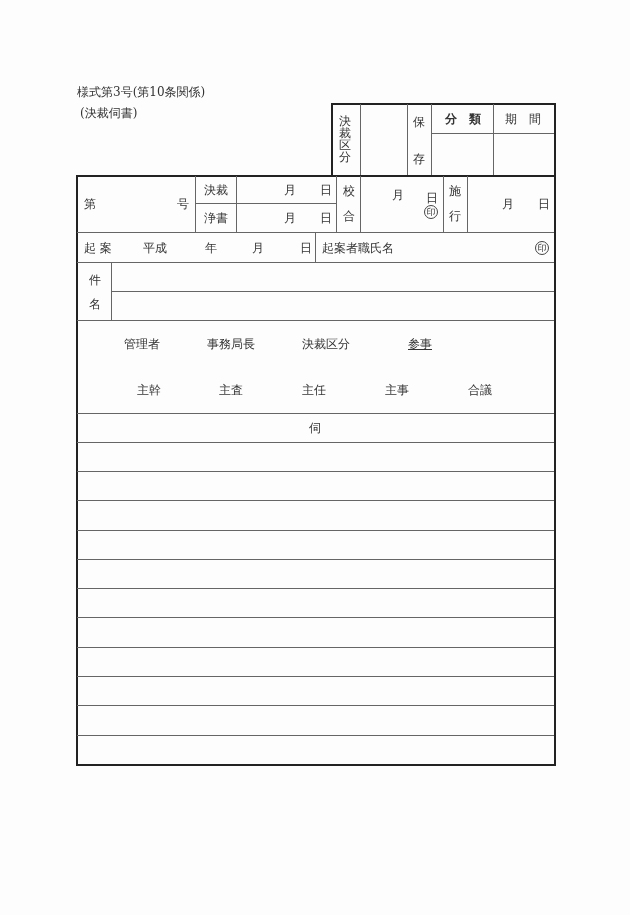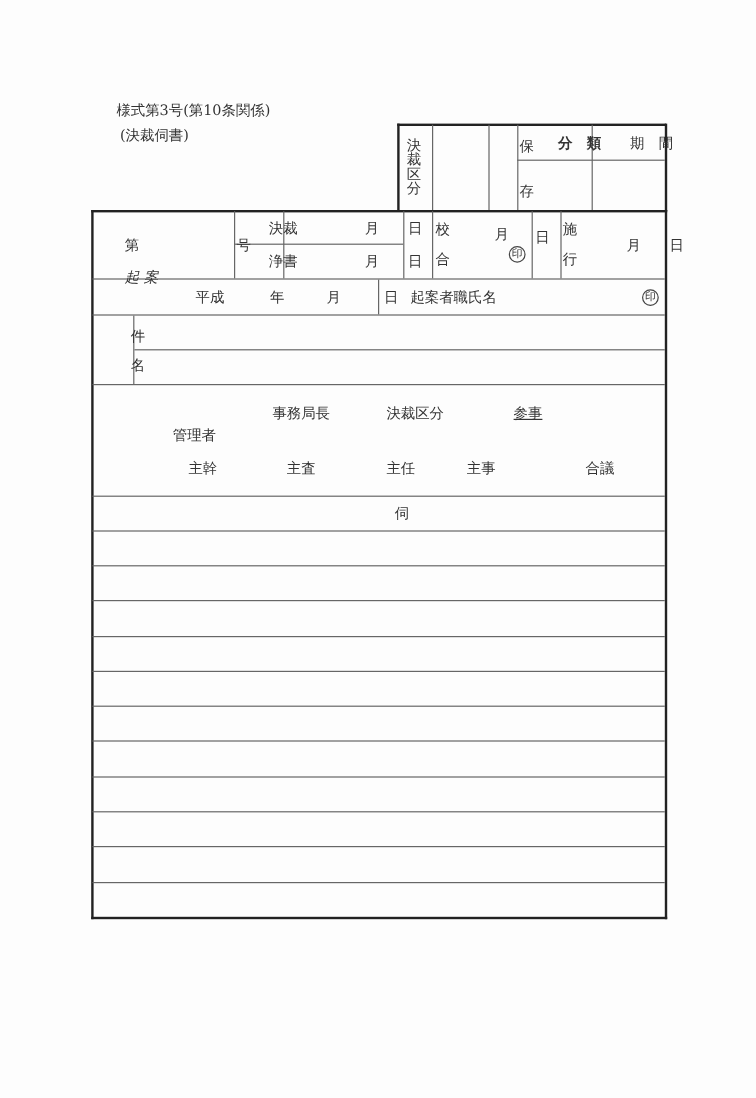--- a/index.html
+++ b/index.html
@@ -1,19 +1,19 @@
 <!DOCTYPE html>
 <html><head>
 <meta charset="utf-8">
 <style>
   html, body { margin:0; padding:0; }
   body { width:630px; height:915px; background:#fdfdfd; position:relative; overflow:hidden;
          font-family:"DejaVu Serif", "Liberation Serif", serif; color:#333; }
   .abs { position:absolute; }
-  .txt { position:absolute; font-size:12px; line-height:14px; white-space:nowrap; color:#333;margin-left:20px; }
+  .txt { position:absolute; font-size:12px; line-height:14px; white-space:nowrap; color:#333; }
   .hl { position:absolute; height:0; border-top:1px solid #666; }
   .vl { position:absolute; width:0; border-left:1px solid #666; }
   .thick-h { position:absolute; height:0; border-top:2px solid #222; }
   .thick-v { position:absolute; width:0; border-left:2px solid #222; }
   .seal { position:absolute; width:12px; height:12px; border:1px solid #444; border-radius:50%;
           font-size:9px; line-height:12px; text-align:center; color:#333; }
   .vert { position:absolute; font-size:12px; line-height:12px; width:14px; text-align:center; white-space:normal; word-break:break-all; }
 </style>
 </head>
 <body>
@@ -75,49 +75,49 @@
 
   <div class="txt" style="left:449px;top:184px;">施</div>
   <div class="txt" style="left:449px;top:209px;">行</div>
   <div class="txt" style="left:502px;top:197px;">月</div>
   <div class="txt" style="left:538px;top:197px;">日</div>
 </div>
 
 <div>
   <div class="vl" style="left:315px;top:233px;height:29px;"></div>
   <div class="hl" style="left:77px;top:262px;width:477px;"></div>
-  <div class="txt" style="left:84px;top:224px;font-style:italic;">起 案</div>
+  <div class="txt" style="left:84px;top:241px;">起 案</div>
   <div class="txt" style="left:143px;top:241px;">平成</div>
   <div class="txt" style="left:205px;top:241px;">年</div>
   <div class="txt" style="left:252px;top:241px;">月</div>
   <div class="txt" style="left:300px;top:241px;">日</div>
   <div class="txt" style="left:322px;top:241px;text-align:center;">起案者職氏名</div>
   <div class="abs" style="left:395px;top:235px;width:130px;height:24px;"></div>
   <div class="seal" style="left:535px;top:241px;">印</div>
 </div>
 
 <div>
   <div class="vl" style="left:111px;top:263px;height:57px;"></div>
   <div class="hl" style="left:112px;top:291px;width:442px;"></div>
   <div class="hl" style="left:77px;top:320px;width:477px;"></div>
   <div class="txt" style="left:89px;top:273px;">件</div>
   <div class="txt" style="left:89px;top:297px;">名</div>
   <div class="abs" style="left:113px;top:264px;width:440px;height:26px;"></div>
   <div class="abs" style="left:113px;top:292px;width:440px;height:27px;"></div>
 </div>
 
 <div>
-  <div class="txt" style="left:124px;top:356px;">管理者</div>
+  <div class="txt" style="left:124px;top:337px;">管理者</div>
   <div class="txt" style="left:207px;top:337px;">事務局長</div>
   <div class="txt" style="left:302px;top:337px;">決裁区分</div>
   <div class="txt" style="left:408px;top:337px;text-decoration:underline;">参事</div>
   <div class="txt" style="left:137px;top:383px;">主幹</div>
   <div class="txt" style="left:219px;top:383px;">主査</div>
   <div class="txt" style="left:302px;top:383px;">主任</div>
-  <div class="txt" style="left:369px;top:383px;">主事</div>
+  <div class="txt" style="left:385px;top:383px;">主事</div>
   <div class="txt" style="left:468px;top:383px;">合議</div>
   <div class="hl" style="left:77px;top:413px;width:477px;"></div>
 </div>
 
 <div>
   <div class="txt" style="left:309px;top:421px;">伺</div>
   <div class="hl" style="left:77px;top:442px;width:477px;"></div>
   <div class="hl" style="left:77px;top:471px;width:477px;"></div>
   <div class="hl" style="left:77px;top:500px;width:477px;"></div>
   <div class="hl" style="left:77px;top:530px;width:477px;"></div>

